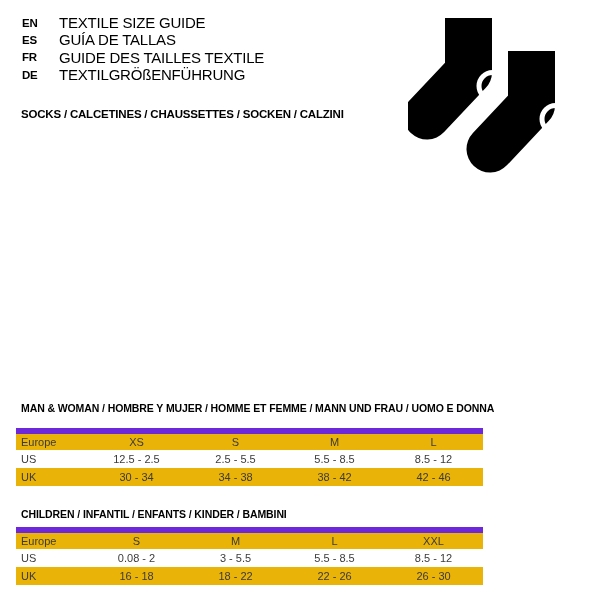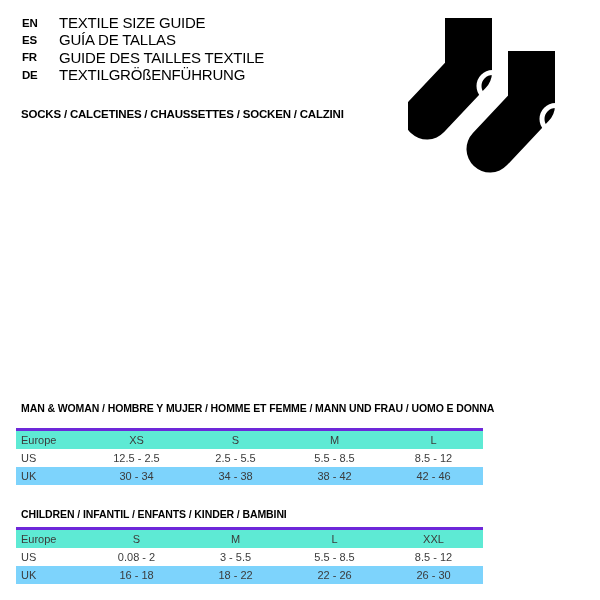--- a/index.html
+++ b/index.html
@@ -20,25 +20,25 @@
   .socks-icon { position:absolute; left:408px; top:12px; }
 
   
   .section-title { position:absolute; left:21px; font-weight:700; font-size:10.5px; letter-spacing:-0.1px; white-space:nowrap; }
   .title-1 { top:388px;margin-top:14px; }
   .title-2 { top:508px;text-align:right; }
 
   table.size-table { position:absolute; left:16px; width:467px; border-collapse:collapse; table-layout:fixed; font-size:11px; color:#3b3b3b; }
   .table-1 { top:428px; }
   .table-2 { top:527px; }
-  table.size-table th { font-weight:400; background:#5eead4; height:19px; border-top:3px solid #6d28d9; }
+  table.size-table th { font-weight:400; background:#eab308; height:19px; border-top:6px solid #6d28d9; }
   table.size-table td { height:18px; }
   table.size-table th, table.size-table td { text-align:center; vertical-align:middle; white-space:nowrap; }
   table.size-table th:first-child, table.size-table td:first-child { text-align:left; padding-left:5px; }
-  table.size-table tr.row-alt td { background:#7dd3fc;margin-top:28px; }
+  table.size-table tr.row-alt td { background:#eab308;margin-top:28px; }
 </style>
 </head>
 <body>
 
 <div id="canvas">
 
   <div class="lang-list">
     <div class="lang-row">
       <span class="lang-code">EN</span>
       <span class="lang-label">TEXTILE SIZE GUIDE</span>

